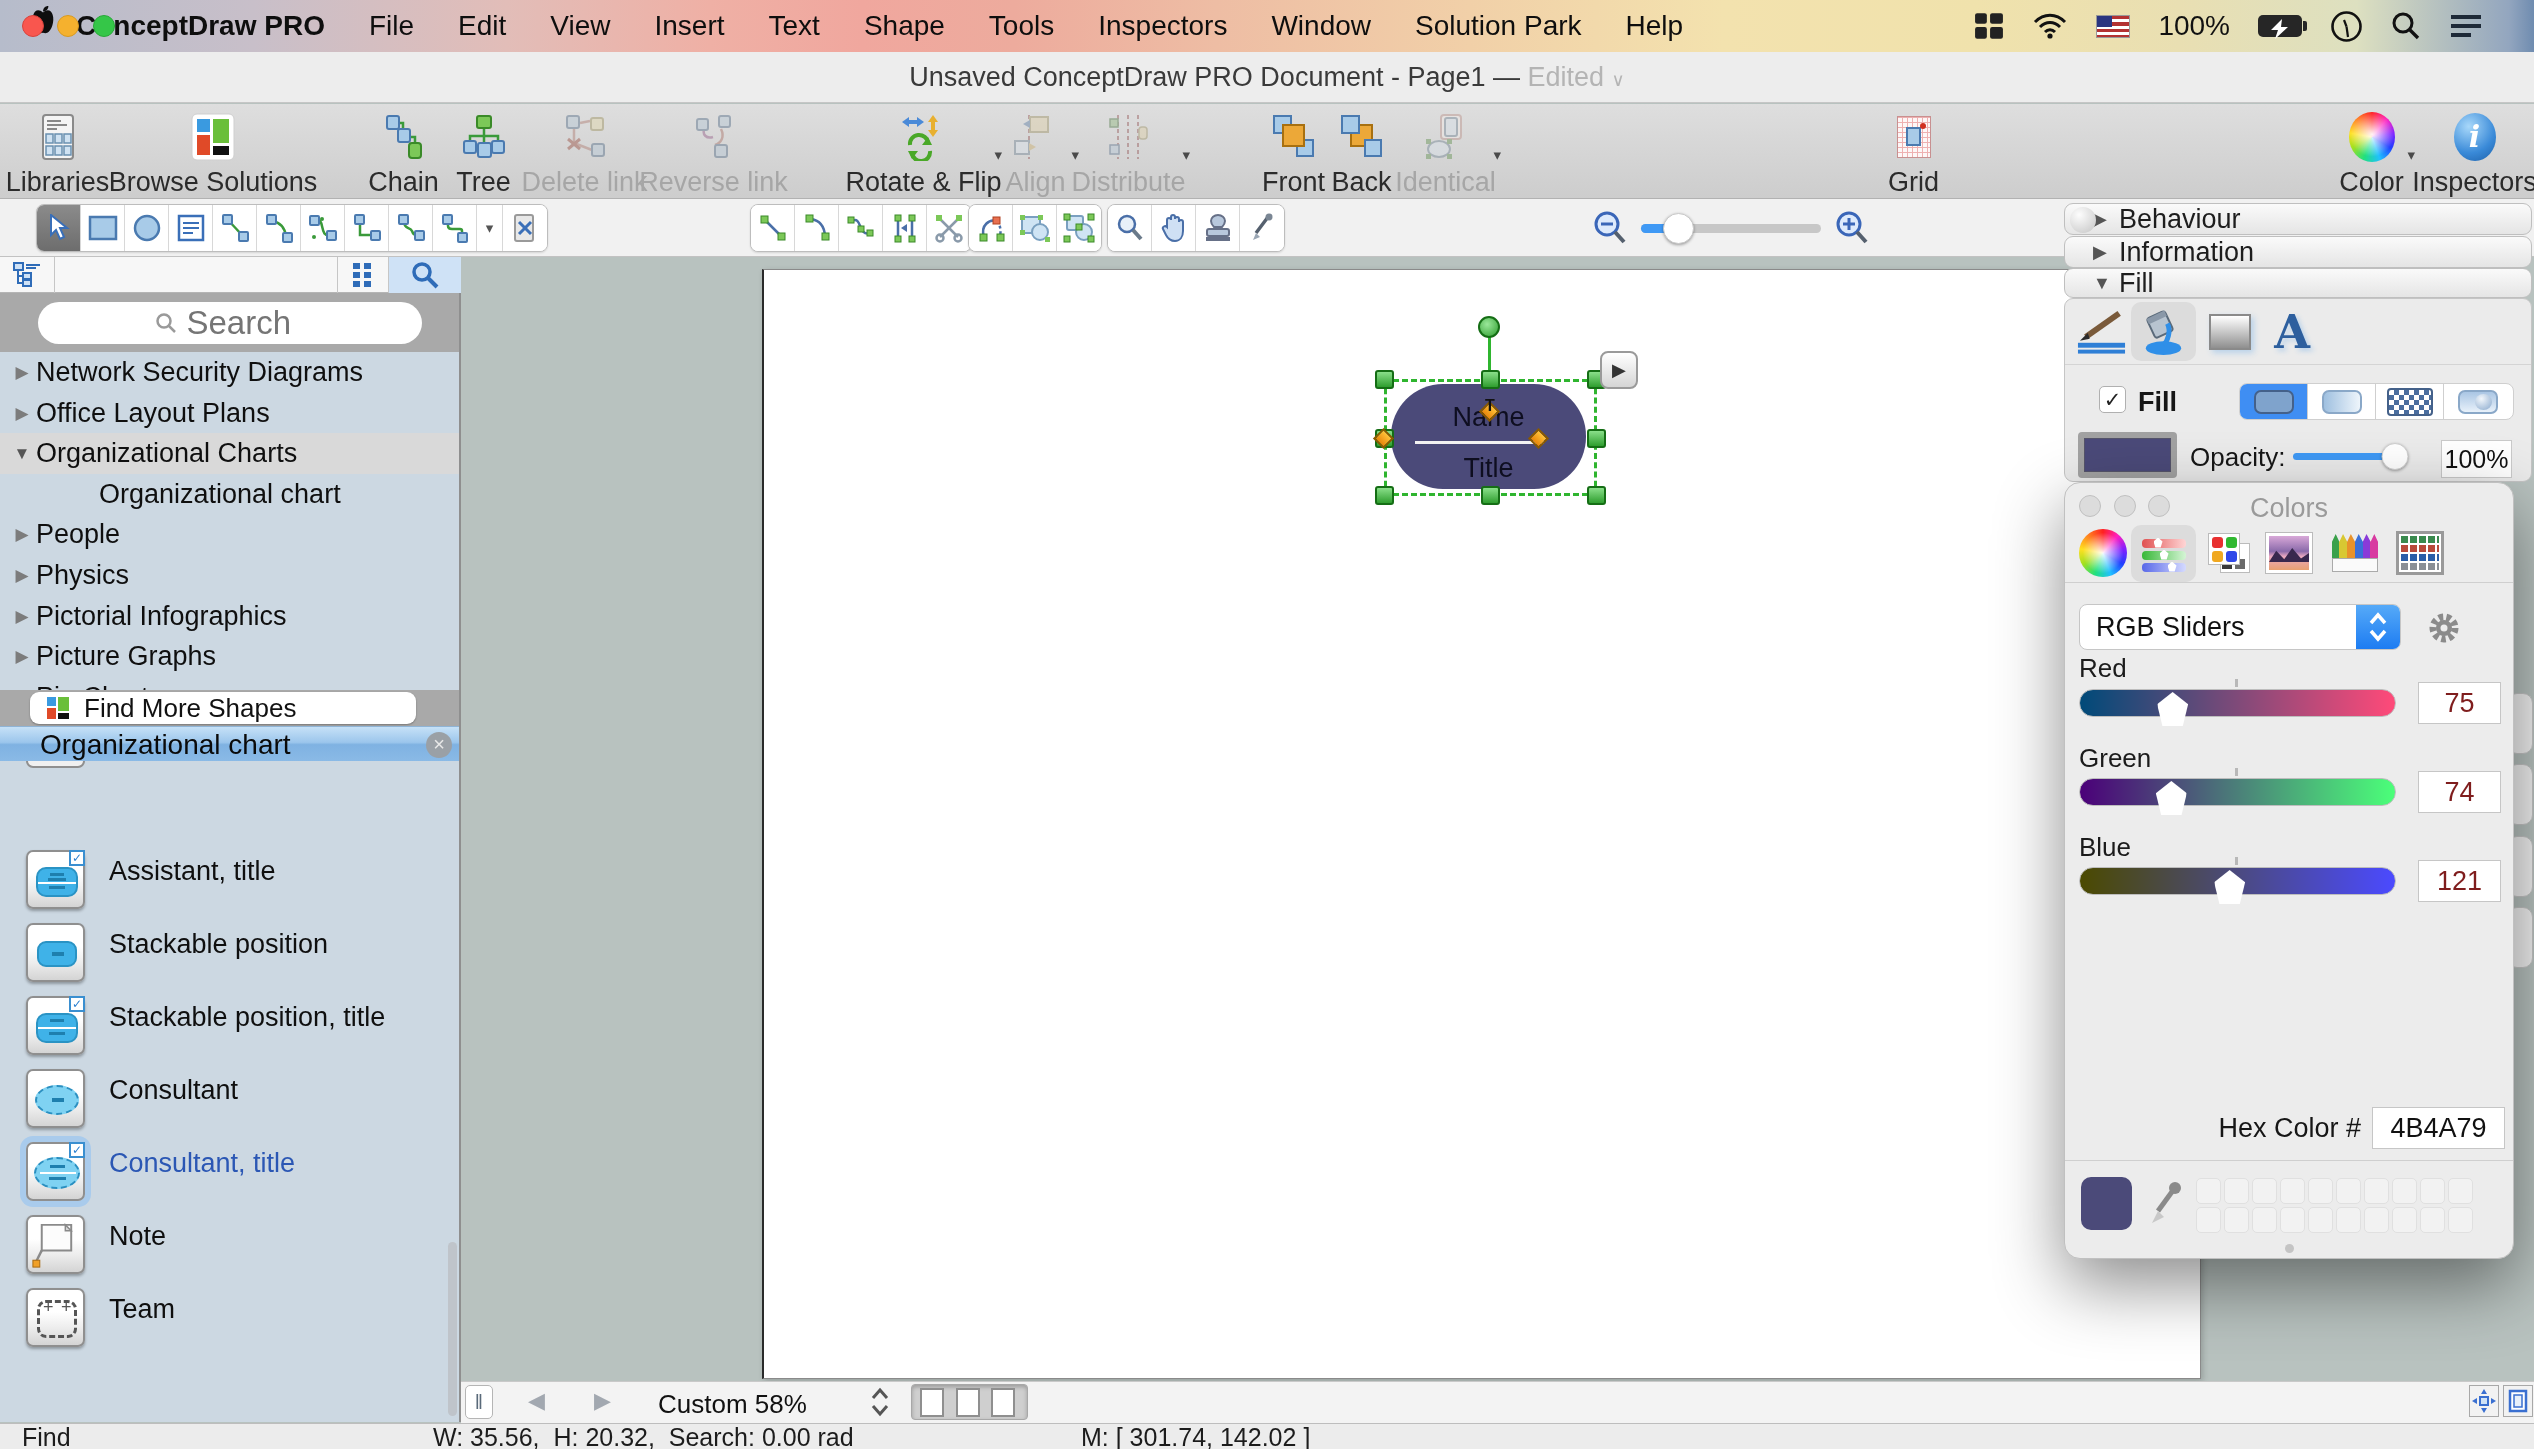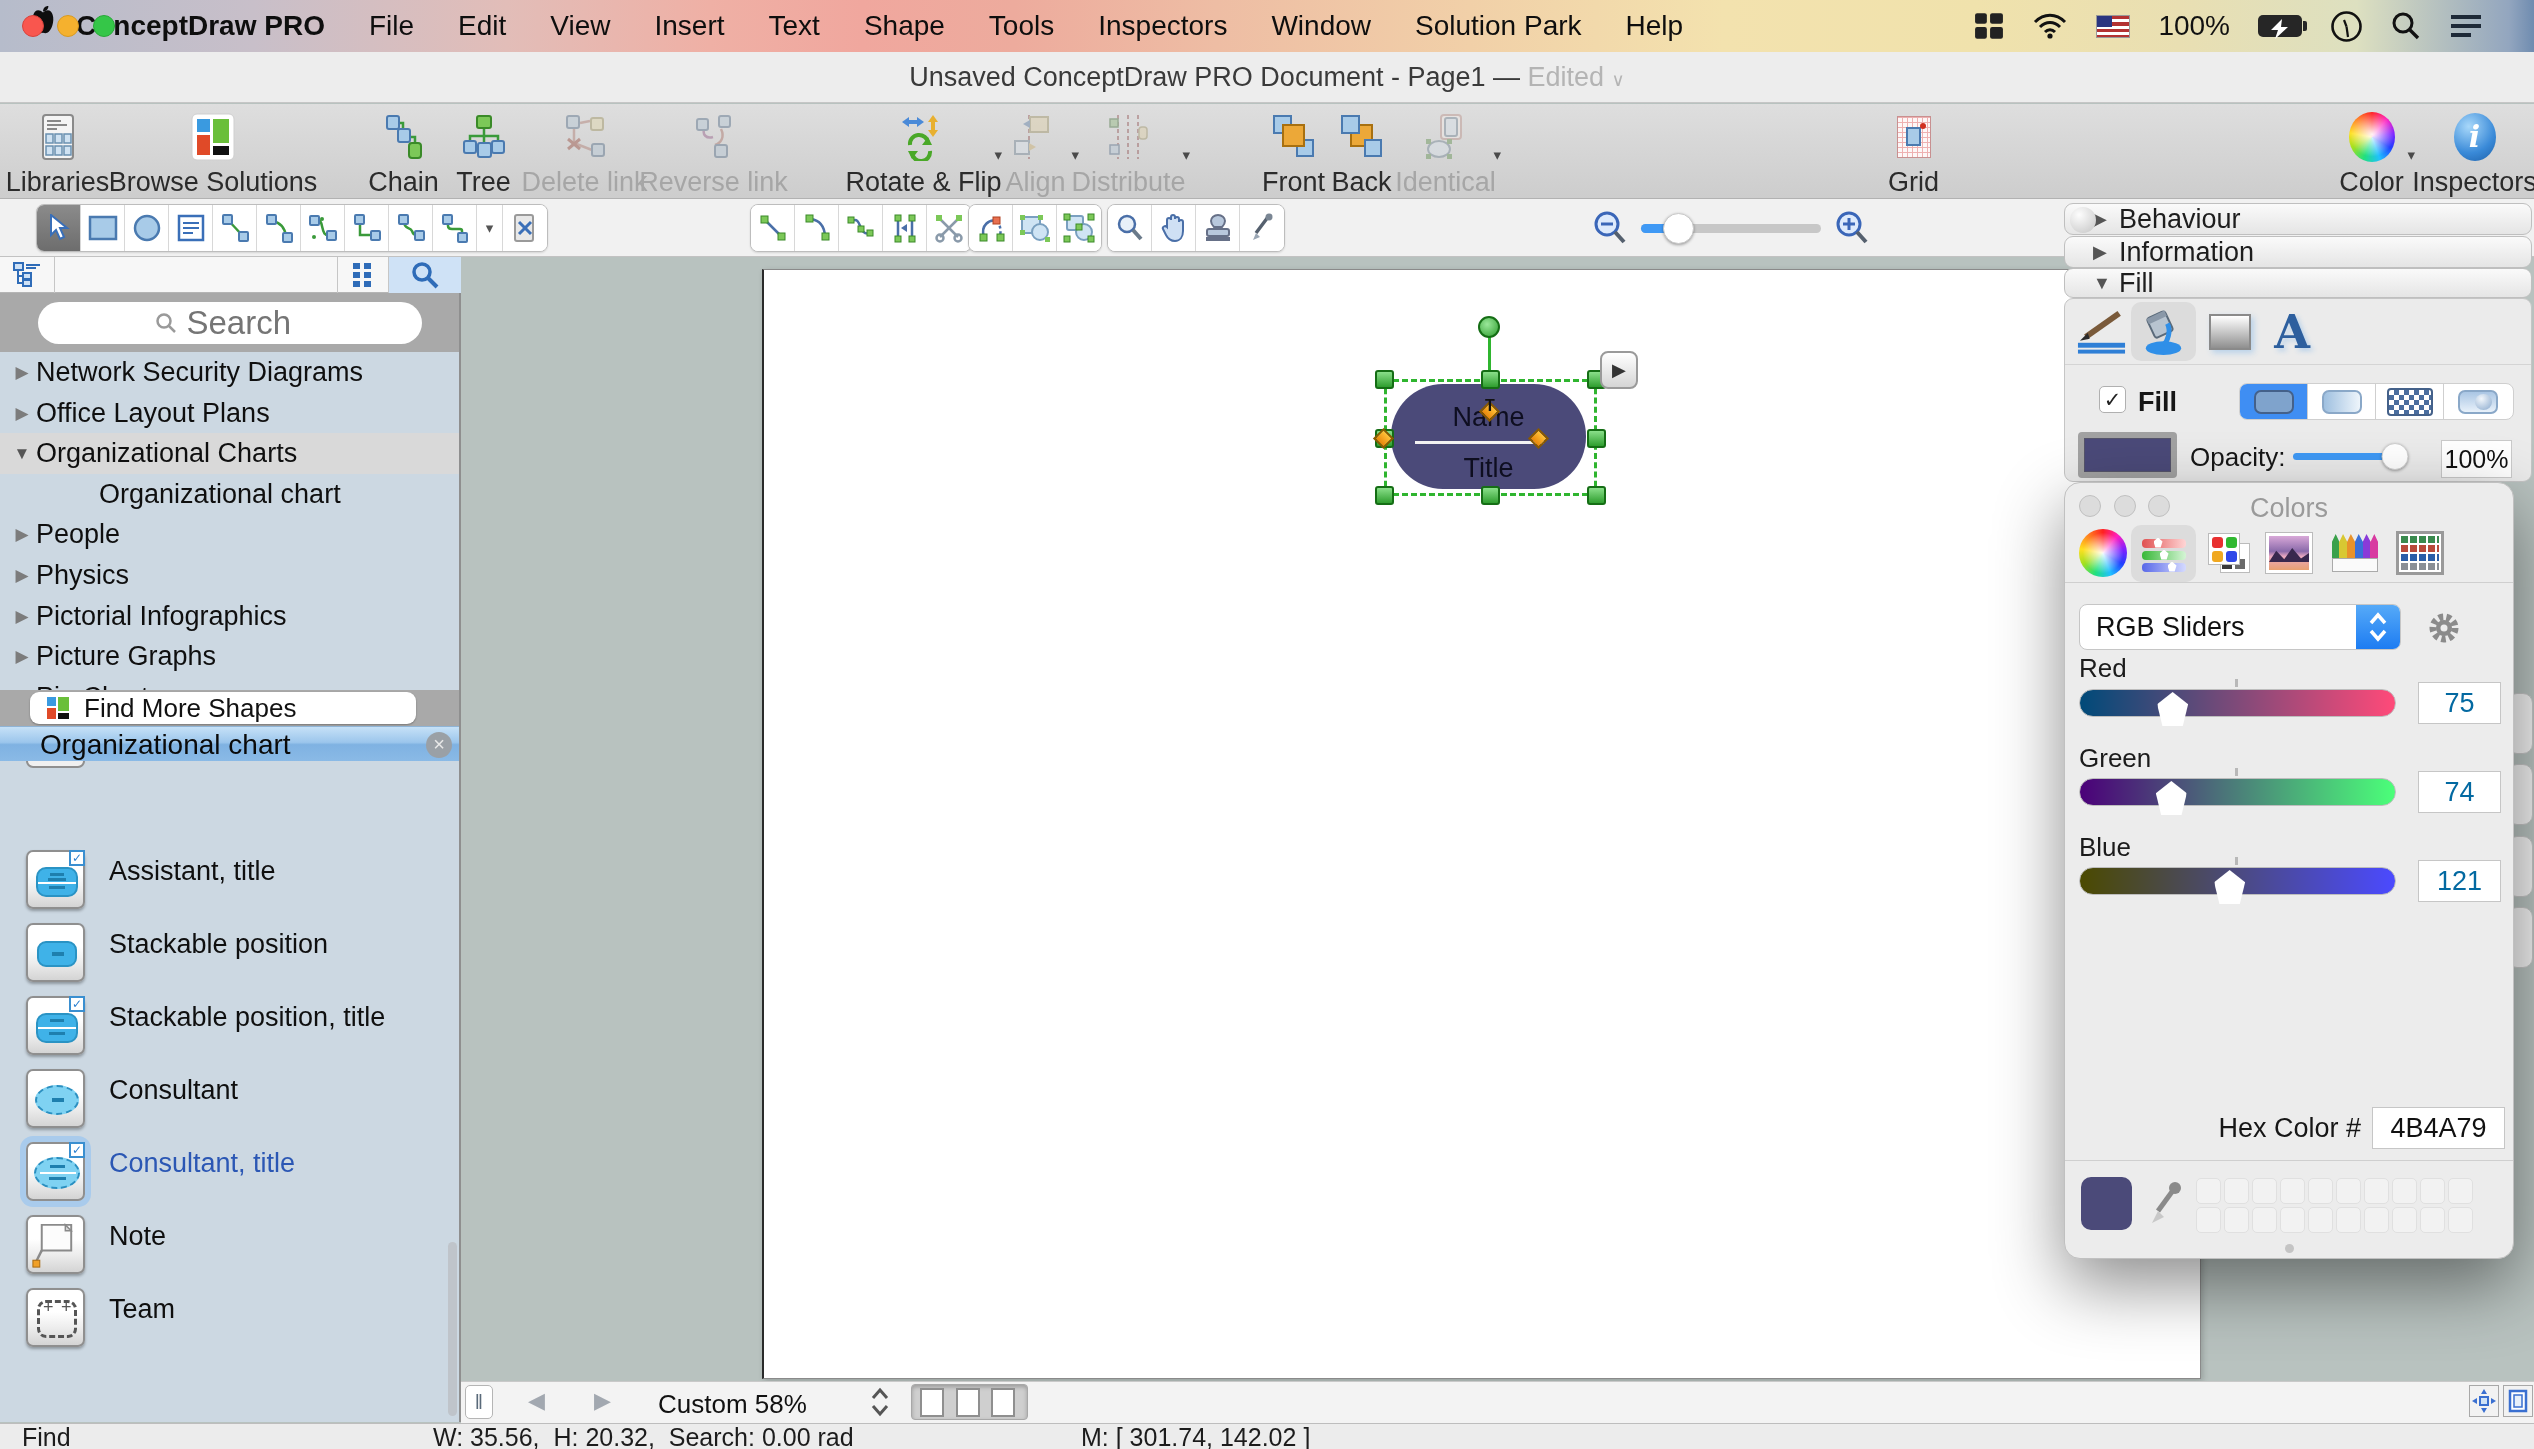--- a/index.html
+++ b/index.html
@@ -63,21 +63,21 @@
 #fillbody{position:absolute;left:2064px;top:298px;width:468px;height:184px;background:#ebebeb;border:1px solid #c5c5c5;border-radius:9px}
 .seg{width:68px;height:35px;display:flex;align-items:center;justify-content:center;border-right:1px solid #cfcfcf}
 .seg:last-child{border-right:none}
 .fsw{width:40px;height:24px;border-radius:7px}
 
 #colors{position:absolute;left:2064px;top:482px;width:450px;height:777px;background:#ececec;border:1px solid #c0c0c0;border-radius:16px;box-shadow:0 26px 69px rgba(0,0,0,.45)}
 .cdot{position:absolute;top:13px;width:22px;height:22px;border-radius:50%;background:#dcdcdc;border:1px solid #c0c0c0}
 .ctrack{position:absolute;width:317px;height:28px;border-radius:14px;border:1px solid #bdbdbd}
 .cthumb{position:absolute;top:2px;width:31px;height:34px;background:#fff;clip-path:polygon(50% 0,100% 36%,83% 100%,17% 100%,0 36%);transform:translateX(-50%);filter:drop-shadow(0 2px 3px rgba(0,0,0,.35))}
 .ctick{position:absolute;width:3px;height:8px;background:#b8b8b8}
-.cval{position:absolute;width:83px;height:42px;border:1px solid #c6c6c6;background:#fff;font-size:27px;text-align:center;color:#0369a1;font-family:inherit}
+.cval{position:absolute;width:83px;height:42px;border:1px solid #c6c6c6;background:#fff;font-size:27px;text-align:center;color:#7f1d1d;font-family:inherit}
 .clab{position:absolute;font-size:26px;color:#1b1b1b}
 .cbar{width:44px;height:9px;border-radius:4px;position:relative;margin-top:3px}
 .cbth{position:absolute;top:-1px;width:9px;height:10px;background:#fff;clip-path:polygon(50% 0,100% 40%,80% 100%,20% 100%,0 40%)}
 .swcell{width:25px;height:26px;background:#f2f2f2;border:1px solid #e0e0e0;border-radius:5px}
 .stk{position:absolute;width:26px;height:61px;background:#f1f1f1;border:1px solid #c6c6c6;border-radius:10px}
 input{outline:none}
 </style>
 </head>
 <body>
 

